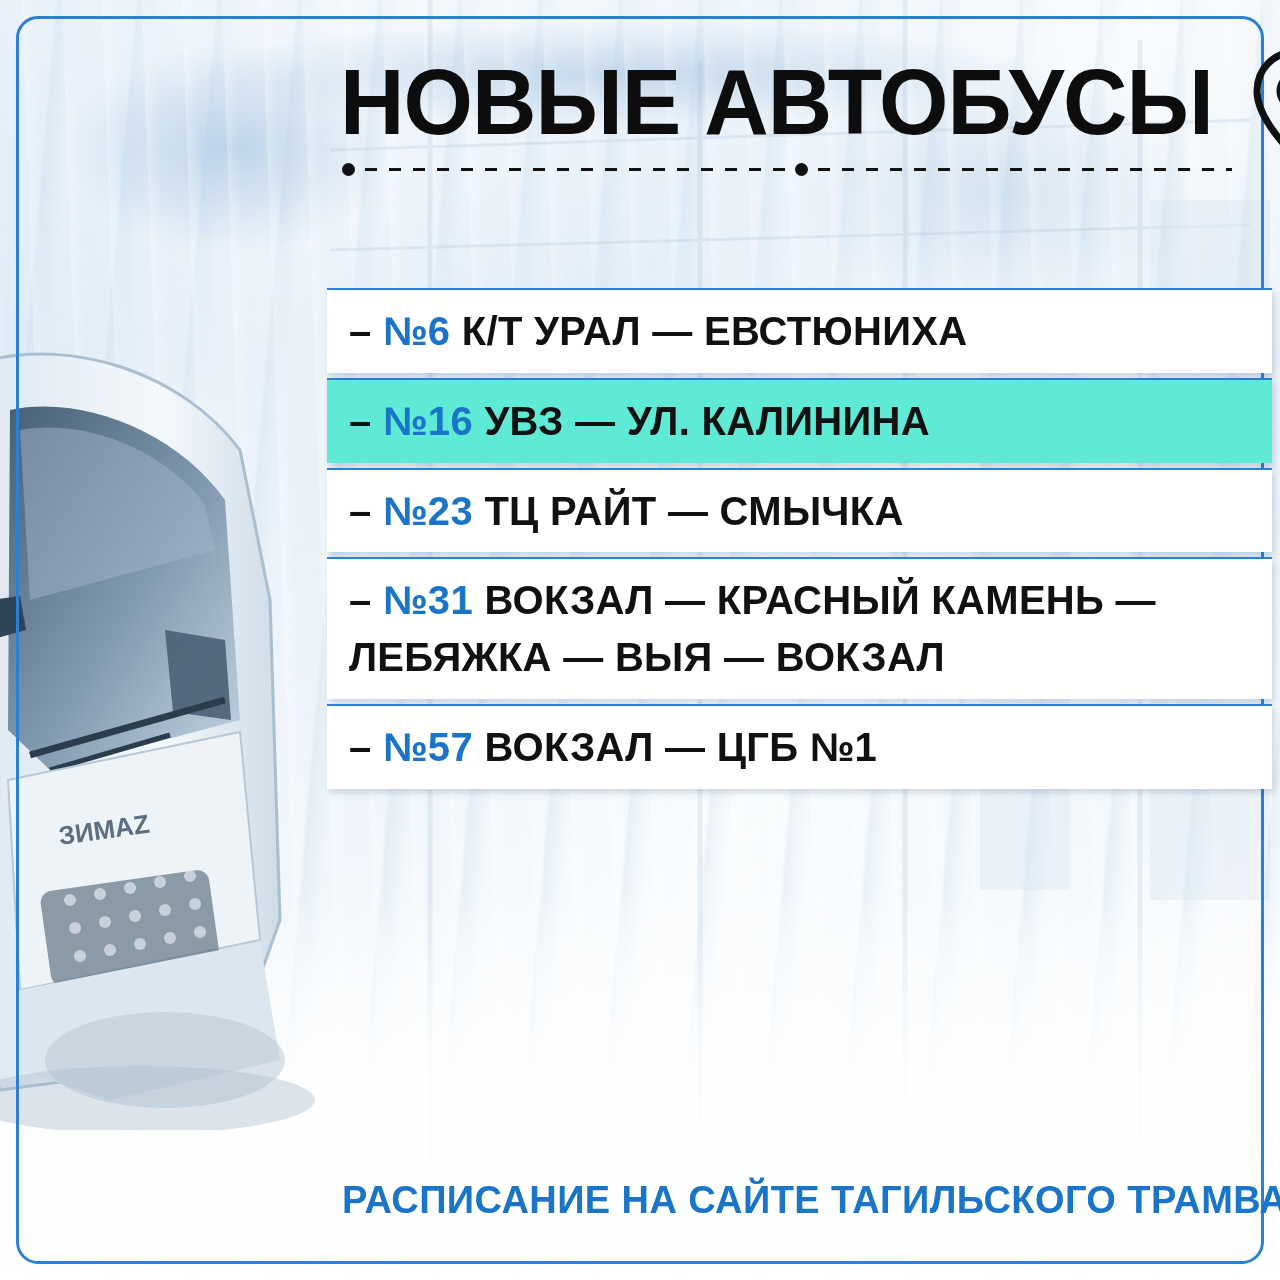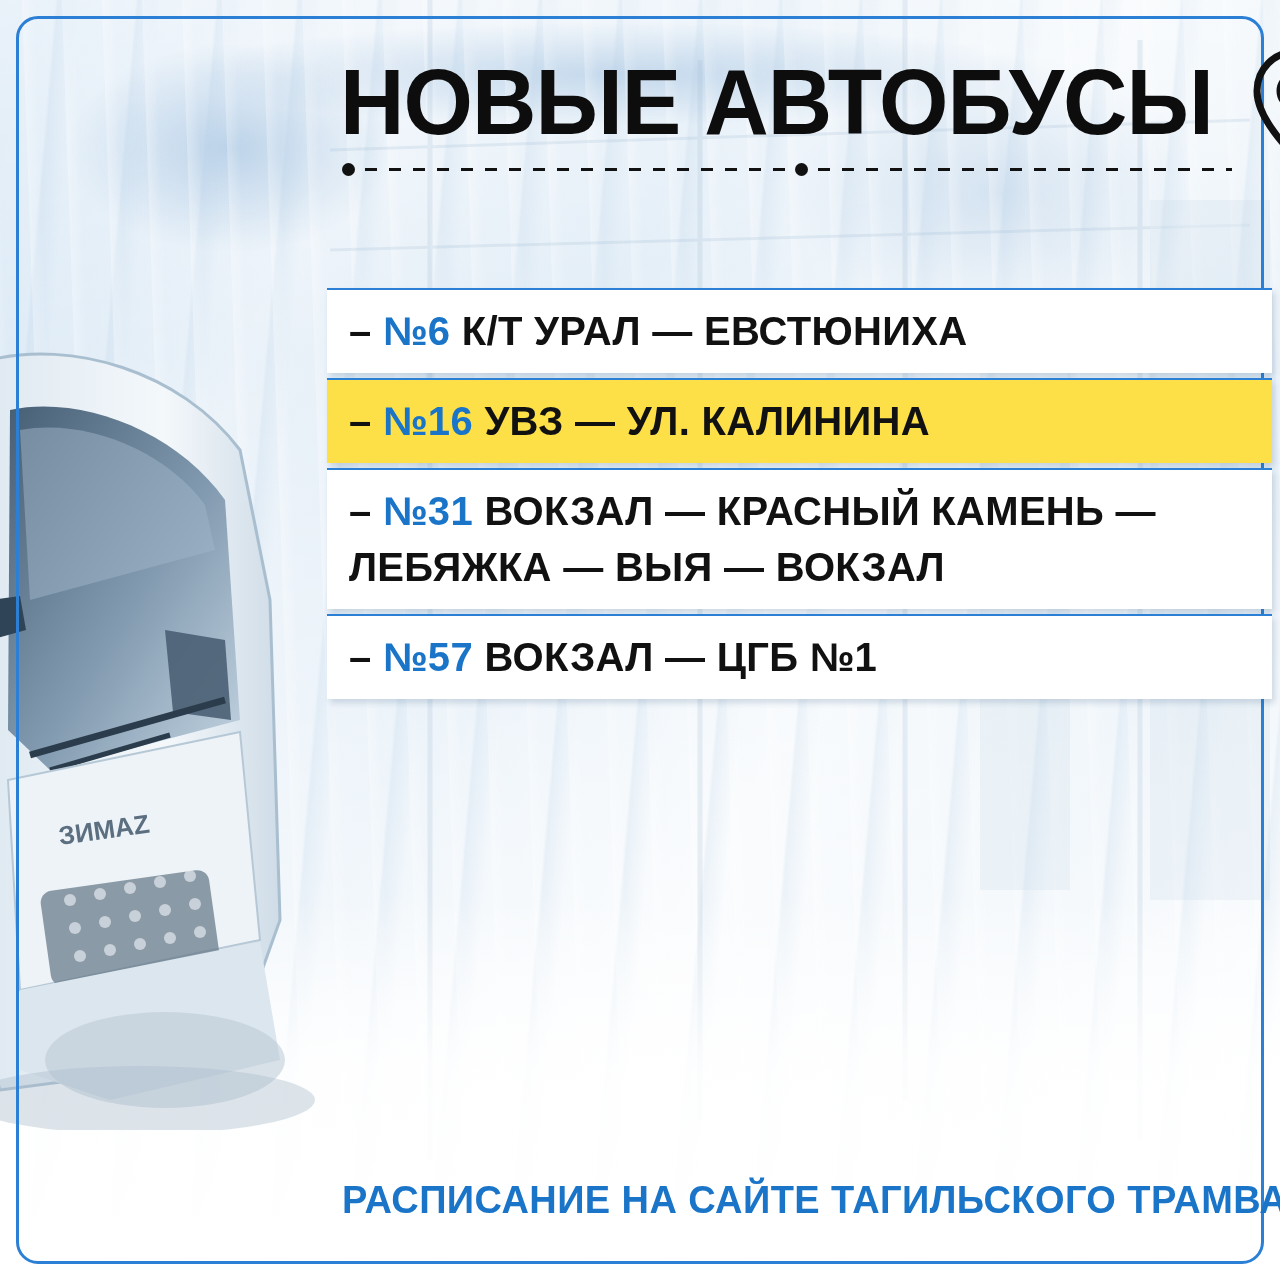--- a/index.html
+++ b/index.html
@@ -159,21 +159,21 @@
     position: relative;
     width: 945px;
     box-sizing: border-box;
     padding: 13px 18px 13px 22px;
     background: #ffffff;
     border-top: 2px solid #2b7fd4;
     box-shadow: 3px 4px 6px rgba(40,80,120,0.18);
     margin-bottom: 5px;
   }
   .route-row.alt {
-    background: #fde047;
+    background: #5eead4;
   }
   .route-text {
     font-family: "Liberation Sans Narrow", "Liberation Sans", sans-serif;
     font-weight: 700;
     font-size: 40px;
     line-height: 1.42;
     color: #111111;
     letter-spacing: 0.3px;
   }
   .route-text .num {
@@ -312,20 +312,27 @@
       </div>
 
       <div class="route-row alt">
         <div class="route-text">
           <span class="dash-lead">–</span>
           <span class="num">№16</span>
           <span>УВЗ — УЛ. КАЛИНИНА</span>
         </div>
       </div>
 
+      <div class="route-row">
+        <div class="route-text">
+          <span class="dash-lead">–</span>
+          <span class="num">№23</span>
+          <span>ТЦ РАЙТ — СМЫЧКА</span>
+        </div>
+      </div>
 
       <div class="route-row">
         <div class="route-text">
           <span class="dash-lead">–</span>
           <span class="num">№31</span>
           <span>ВОКЗАЛ — КРАСНЫЙ КАМЕНЬ — ЛЕБЯЖКА — ВЫЯ — ВОКЗАЛ</span>
         </div>
       </div>
 
 

